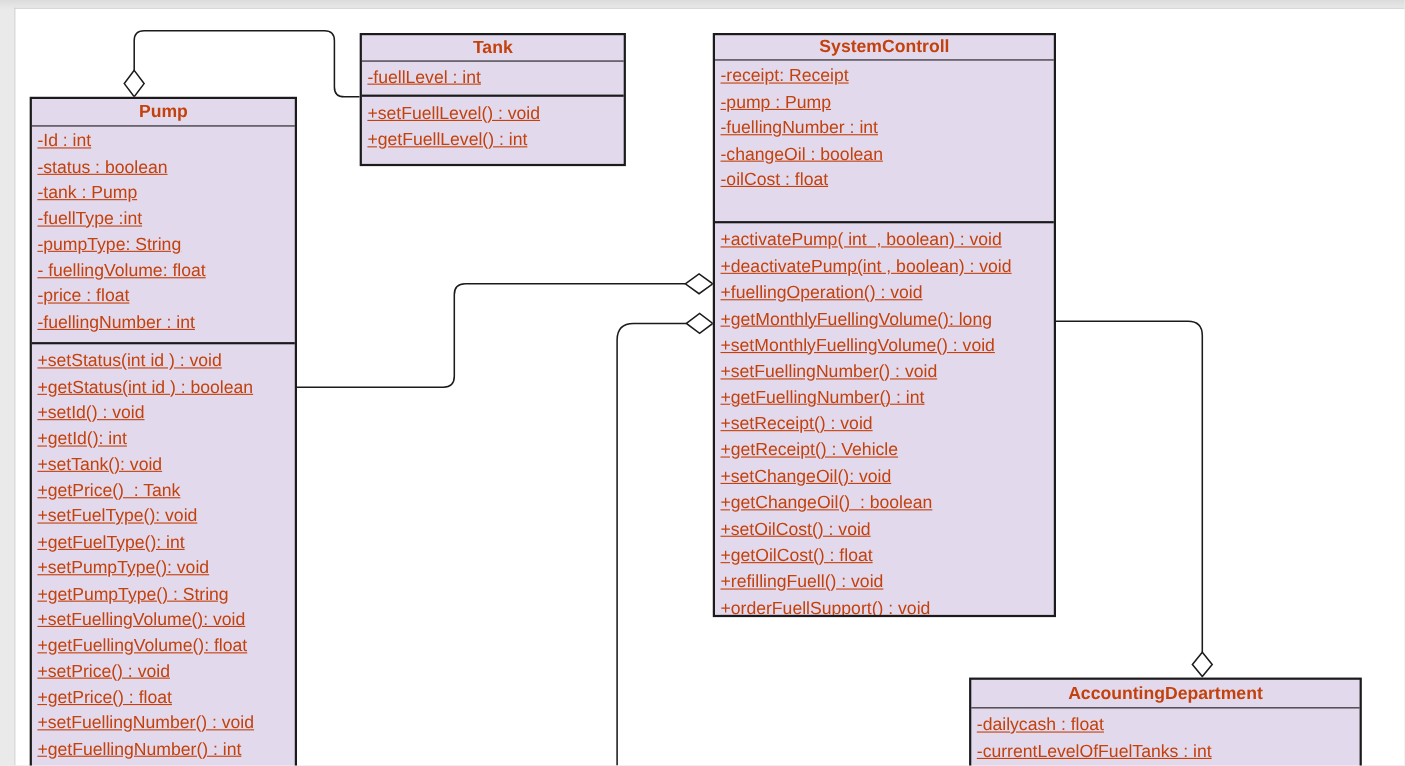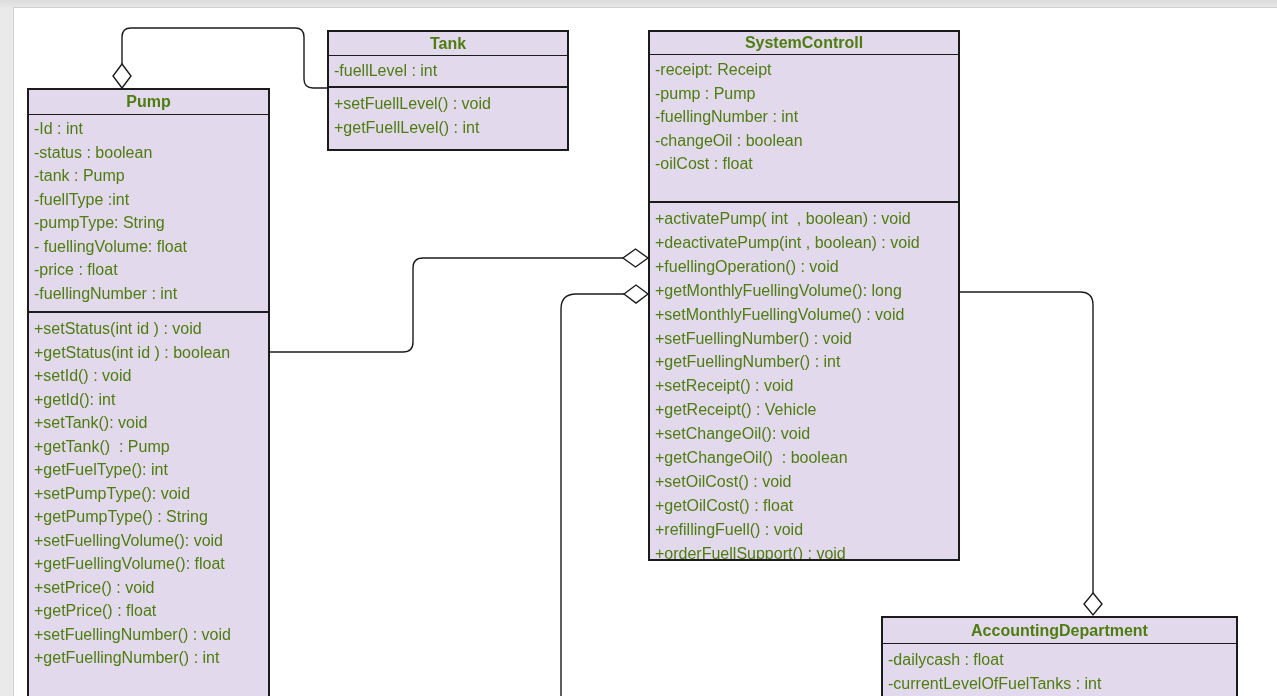--- a/index.html
+++ b/index.html
@@ -26,21 +26,21 @@
     left: 0; top: 0;
     width: 1277px; height: 696px;
   }
   .uml-class {
     position: absolute;
     display: flex;
     flex-direction: column;
     background: #e3d9ec;
     border: 2px solid #1b1b1b;
     box-sizing: border-box;
-    color: #4d7c0f;
+    color: #c2410c;
   }
   .uml-title {
     flex: 0 0 auto;
     font-weight: bold;
     font-size: 16px;
     text-align: center;
     border-bottom: 1px solid #1b1b1b;
     display: flex;
     align-items: center;
     justify-content: center;
@@ -58,20 +58,21 @@
     padding: 4px 0;
     overflow: hidden;
   }
   .uml-attrs.no-sep { border-bottom: none; flex: 1 1 auto; }
   .member-row {
     font-size: 16px;
     line-height: 23.5px;
     padding: 0 4px 0 5px;
     white-space: pre;
     overflow: hidden;
+    text-decoration: underline;
   }
   
   #box-tank            { left: 327px; top: 30px;  width: 242px; height: 121px; }
   #box-tank .uml-title { height: 23px; }
   #box-tank .uml-attrs { height: 30px; display: flex; align-items: center; padding: 0; }
   #box-pump            { left: 27px;  top: 88px;  width: 243px; height: 647px; }
   #box-pump .uml-title { height: 24px; }
   #box-pump .uml-attrs { height: 198px; box-sizing: border-box; }
   #box-systemcontroll            { left: 648px; top: 30px;  width: 312px; height: 531px; }
   #box-systemcontroll .uml-title { height: 22px; }
@@ -134,21 +135,22 @@
         <div class="member-row">- fuellingVolume: float</div>
         <div class="member-row">-price : float</div>
         <div class="member-row">-fuellingNumber : int</div>
       </div>
     <div class="uml-methods">
         <div class="member-row">+setStatus(int id ) : void</div>
         <div class="member-row">+getStatus(int id ) : boolean</div>
         <div class="member-row">+setId() : void</div>
         <div class="member-row">+getId(): int</div>
         <div class="member-row">+setTank(): void</div>
-        <div class="member-row">+getTank()  : Pump</div>
+        <div class="member-row">+getPrice()  : Tank</div>
+        <div class="member-row">+setFuelType(): void</div>
         <div class="member-row">+getFuelType(): int</div>
         <div class="member-row">+setPumpType(): void</div>
         <div class="member-row">+getPumpType() : String</div>
         <div class="member-row">+setFuellingVolume(): void</div>
         <div class="member-row">+getFuellingVolume(): float</div>
         <div class="member-row">+setPrice() : void</div>
         <div class="member-row">+getPrice() : float</div>
         <div class="member-row">+setFuellingNumber() : void</div>
         <div class="member-row">+getFuellingNumber() : int</div>
       </div>

